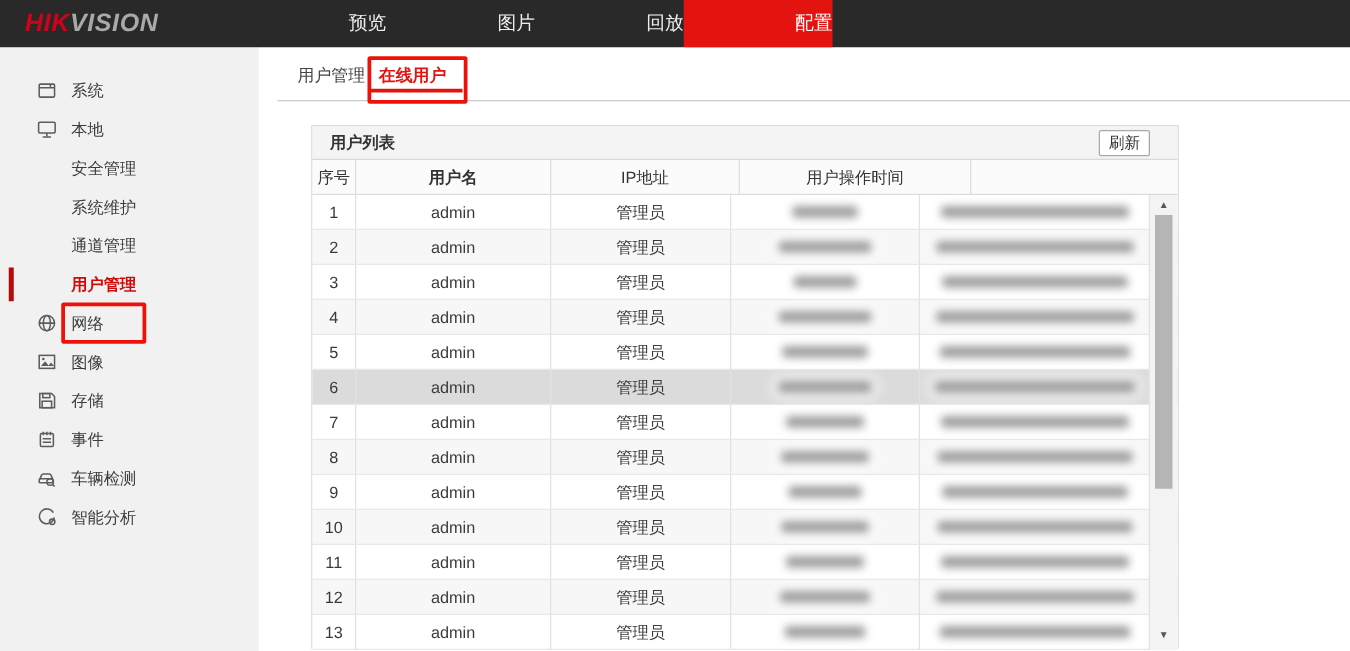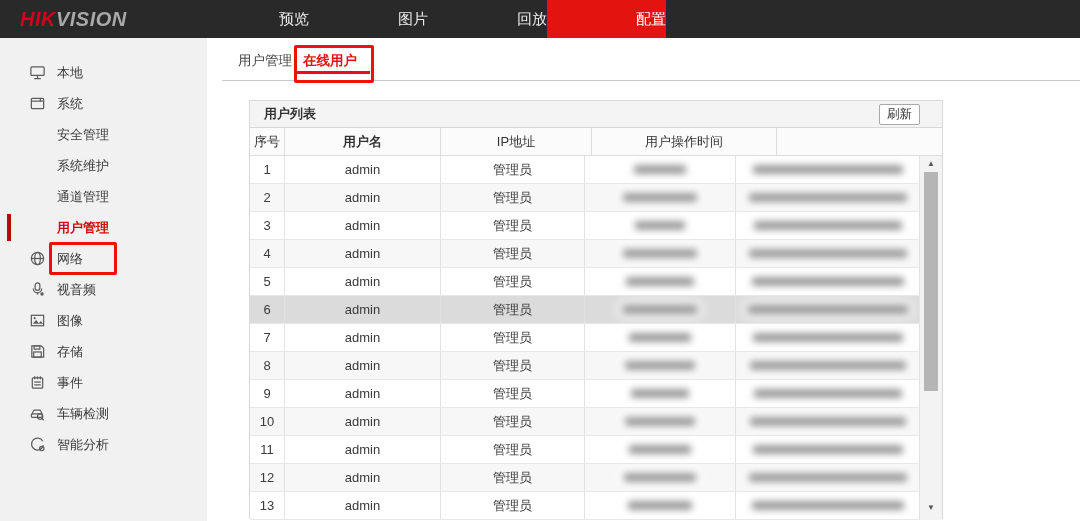--- a/index.html
+++ b/index.html
@@ -93,38 +93,38 @@
         <div class="nav-item">图片</div>
         <div class="nav-item">回放</div>
         <div class="nav-item active">配置</div>
       </div>
   </div>
 
   <div class="sidebar">
       <div class="sb-item">
         <span class="sb-icon">
           <svg viewBox="0 0 18 18">
+            <rect x="2.5" y="3.5" width="13" height="11" rx="1"></rect>
+            <line x1="2.5" y1="6.5" x2="15.5" y2="6.5"></line>
+            <line x1="12" y1="3.5" x2="12" y2="6.5"></line>
+          </svg>
+        </span>
+        <span class="sb-label">系统</span>
+      </div>
+      <div class="sb-item">
+        <span class="sb-icon">
+          <svg viewBox="0 0 18 18">
             <rect x="2" y="3" width="14" height="9" rx="1"></rect>
             <line x1="9" y1="12" x2="9" y2="15"></line>
             <line x1="5.5" y1="15.5" x2="12.5" y2="15.5"></line>
           </svg>
         </span>
         <span class="sb-label">本地</span>
       </div>
       <div class="sb-item">
-        <span class="sb-icon">
-          <svg viewBox="0 0 18 18">
-            <rect x="2.5" y="3.5" width="13" height="11" rx="1"></rect>
-            <line x1="2.5" y1="6.5" x2="15.5" y2="6.5"></line>
-            <line x1="12" y1="3.5" x2="12" y2="6.5"></line>
-          </svg>
-        </span>
-        <span class="sb-label">系统</span>
-      </div>
-      <div class="sb-item">
         <span class="sb-label">安全管理</span>
       </div>
       <div class="sb-item">
         <span class="sb-label">系统维护</span>
       </div>
       <div class="sb-item">
         <span class="sb-label">通道管理</span>
       </div>
       <div class="sb-item selected">
         <div class="sel-bar"></div>
@@ -132,31 +132,20 @@
       </div>
       <div class="sb-item">
         <span class="sb-icon">
           <svg viewBox="0 0 18 18">
             <circle cx="9" cy="9" r="6.5"></circle>
             <ellipse cx="9" cy="9" rx="3" ry="6.5"></ellipse>
             <line x1="2.5" y1="9" x2="15.5" y2="9"></line>
           </svg>
         </span>
         <span class="sb-label">网络</span>
-      </div>
-      <div class="sb-item">
-        <span class="sb-icon">
-          <svg viewBox="0 0 18 18">
-            <rect x="6.5" y="2" width="5" height="8" rx="2.5"></rect>
-            <path d="M4.5 8 a4.5 4.5 0 0 0 9 0"></path>
-            <line x1="9" y1="12.5" x2="9" y2="14.5"></line>
-            <circle cx="13.8" cy="13.8" r="1.8" fill="#5c5c5c" stroke="none"></circle>
-          </svg>
-        </span>
-        <span class="sb-label">视音频</span>
       </div>
       <div class="sb-item">
         <span class="sb-icon">
           <svg viewBox="0 0 18 18">
             <rect x="2.5" y="3.5" width="13" height="11"></rect>
             <path d="M4 12.5 l3.5-4 3 3.5 2-2.5 2.5 3 z" fill="#5c5c5c" stroke="none"></path>
             <circle cx="6" cy="6.5" r="1.1" fill="#5c5c5c" stroke="none"></circle>
           </svg>
         </span>
         <span class="sb-label">图像</span>

